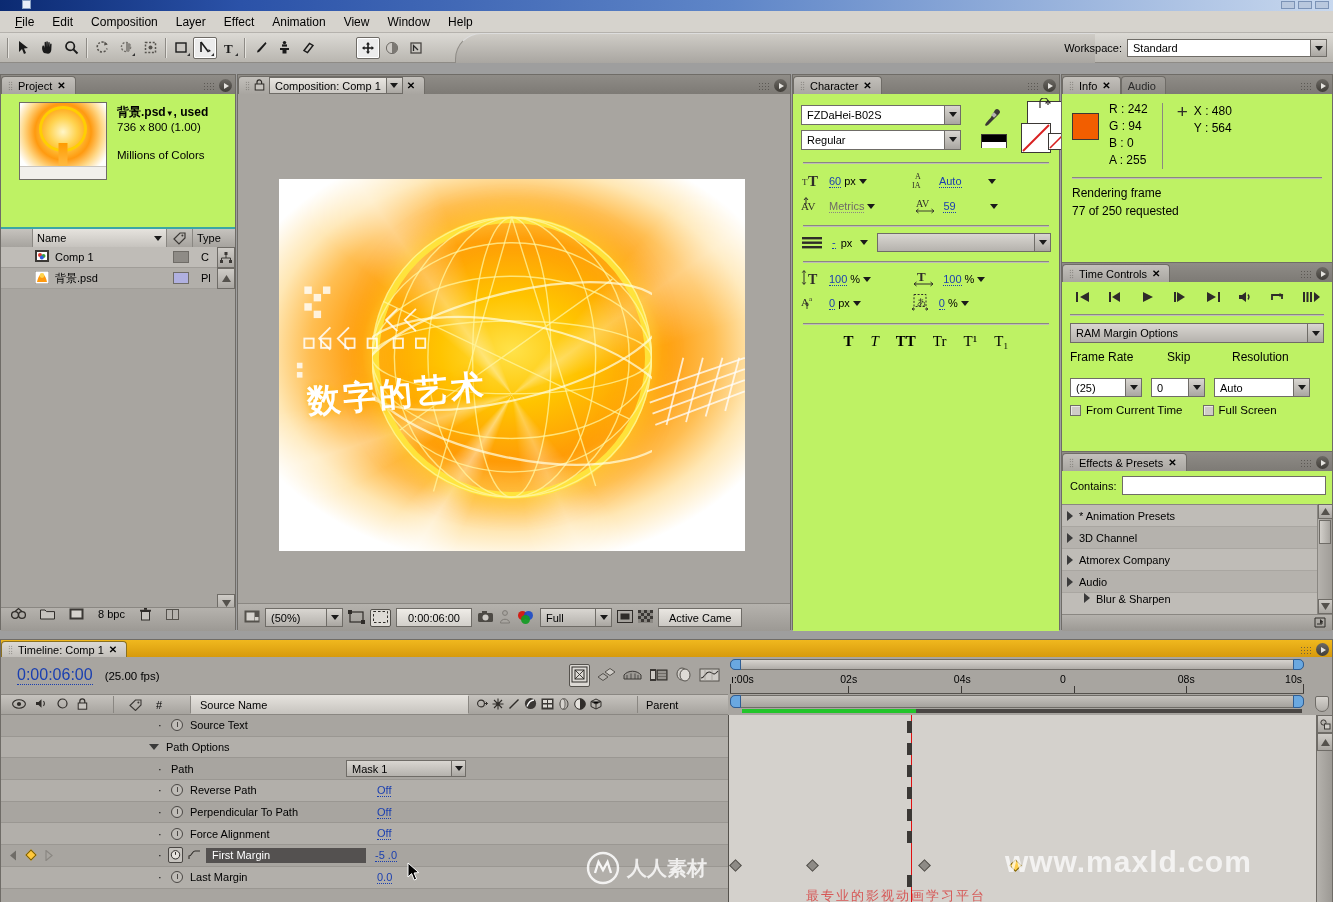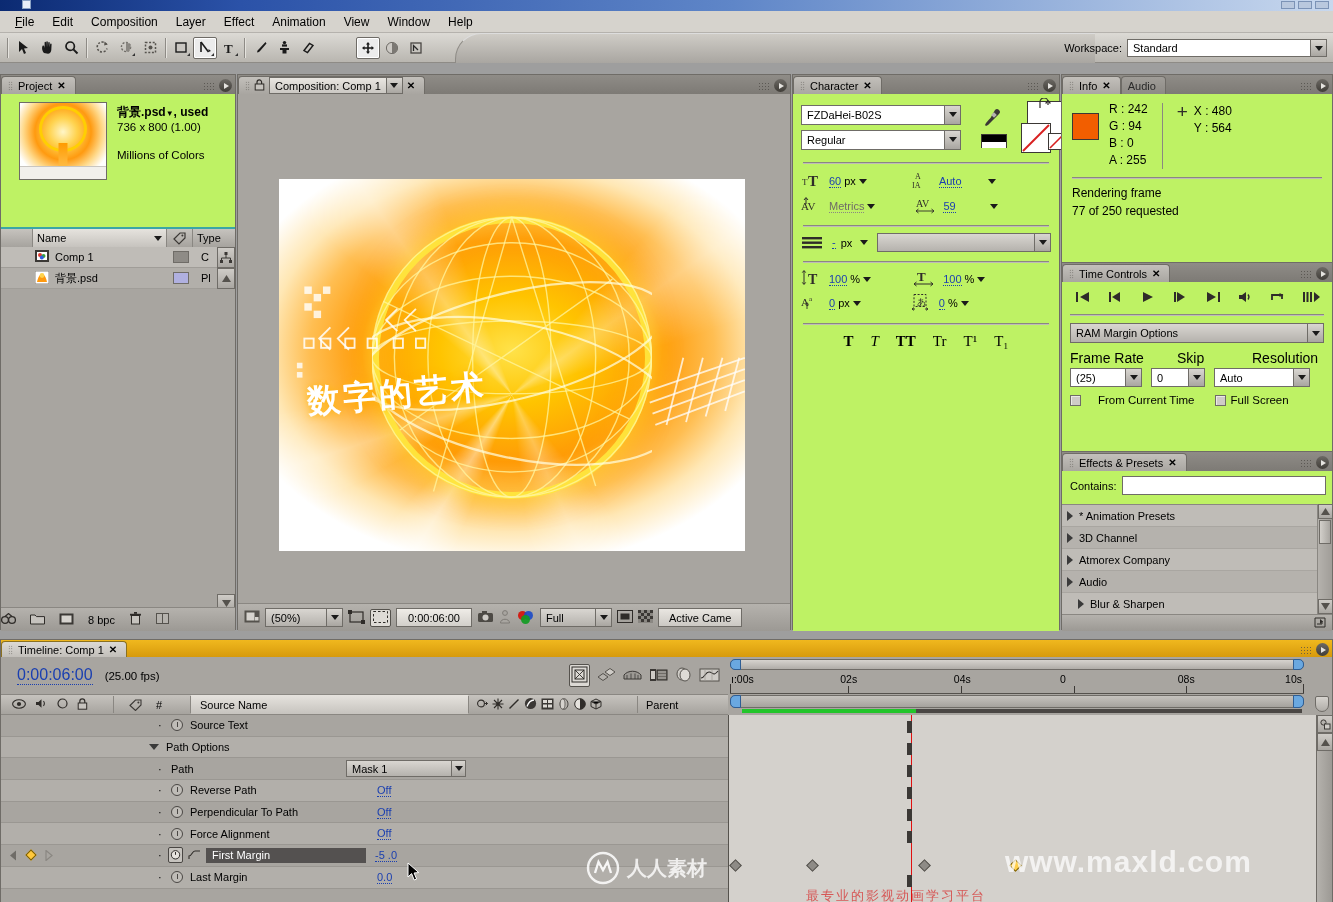--- a/index.html
+++ b/index.html
@@ -344,21 +344,21 @@
       </div>
     </div>
     <div style="position:absolute;right:0;top:500px;width:18px;height:18px">
       <div class="sb-btn" style="width:18px;height:18px">
           <svg width="9" height="7" viewBox="0 0 9 7">
             <path d="M4.5 7 L0 0 L9 0 Z" fill="#55524d"></path>
           </svg>
         </div>
     </div>
 
-    <div style="position:absolute;left:0;right:0;bottom:0;height:24px;display:flex;align-items:center;gap:14px;padding-left:0;
+    <div style="position:absolute;left:0;right:0;bottom:0;height:24px;display:flex;align-items:flex-start;gap:14px;padding-left:10px;
          background:linear-gradient(to bottom,#b5b2ad,#9c9994);border-top:1px solid #8a8782">
       <span>
         <svg width="15" height="12" viewBox="0 0 15 12">
             <circle cx="4" cy="7" r="3.4" fill="none" stroke="#2f2c29" stroke-width="1.3"></circle>
             <circle cx="11" cy="7" r="3.4" fill="none" stroke="#2f2c29" stroke-width="1.3"></circle>
             <path d="M4 3.6 L7.5 0.6 L11 3.6" stroke="#2f2c29" stroke-width="1.3" fill="none"></path>
           </svg>
       </span>
       <span>
         <svg width="15" height="12" viewBox="0 0 15 12">
@@ -849,21 +849,21 @@
           </svg>
       </span>
     </div>
     <div class="hr" style="margin:8px 0 8px"></div>
     <span class="combo grey" style="width:100%;height:20px;margin-bottom:7px">
       <span class="val" style="flex:1">RAM Margin Options</span>
       <span class="arrow">
           <i class="caret"></i>
         </span>
     </span>
-    <div style="display:flex;gap:19px;margin-bottom:2px;font-size:14px">
+    <div style="display:flex;gap:9px;margin-bottom:14px;font-size:12px">
       <span style="width:88px">Frame Rate</span>
       <span style="width:56px">Skip</span>
       <span>Resolution</span>
     </div>
     <div style="display:flex;gap:9px;margin-bottom:7px">
       <span class="combo" style="width:72px;height:19px">
         <span class="val" style="flex:1">(25)</span>
         <span class="arrow">
             <i class="caret"></i>
           </span>
@@ -875,21 +875,21 @@
           </span>
       </span>
       <span class="combo" style="width:96px;height:19px">
         <span class="val" style="flex:1">Auto</span>
         <span class="arrow">
             <i class="caret"></i>
           </span>
       </span>
     </div>
     <div style="display:flex;gap:20px;font-size:11.5px">
-      <label style="display:flex;align-items:flex-end;gap:17px">
+      <label style="display:flex;align-items:flex-end;gap:5px">
         <i class="chk"></i>
         <span>From Current Time</span>
       </label>
       <label style="display:flex;align-items:center;gap:5px">
         <i class="chk"></i>
         <span>Full Screen</span>
       </label>
     </div>
   </div>
 </div>
@@ -921,21 +921,21 @@
         <span>3D Channel</span>
       </div>
       <div style="height:22px;display:flex;align-items:center;gap:6px;padding-left:5px;border-bottom:1px solid #a9a6a1;background:#bfbcb7">
         <i class="twirl right"></i>
         <span>Atmorex Company</span>
       </div>
       <div style="height:22px;display:flex;align-items:center;gap:6px;padding-left:5px;border-bottom:1px solid #a9a6a1;background:#b5b2ad">
         <i class="twirl right"></i>
         <span>Audio</span>
       </div>
-      <div style="height:22px;display:flex;align-items:center;gap:6px;padding-left:16px;border-bottom:1px solid #a9a6a1;background:#bfbcb7">
+      <div style="height:22px;display:flex;align-items:flex-start;gap:6px;padding-left:22px;border-bottom:1px solid #a9a6a1;background:#bfbcb7">
         <i class="twirl right"></i>
         <span>Blur &amp; Sharpen</span>
       </div>
     </div>
     <div style="position:absolute;right:0;top:33px;bottom:17px;width:15px;background:linear-gradient(to right,#b5b2ad,#a09d98);border-left:1px solid #8a8782">
       <div class="sb-btn" style="width:15px;height:15px">
         <svg width="9" height="7" viewBox="0 0 9 7">
             <path d="M4.5 0 L9 7 L0 7 Z" fill="#55524d"></path>
           </svg>
       </div>

